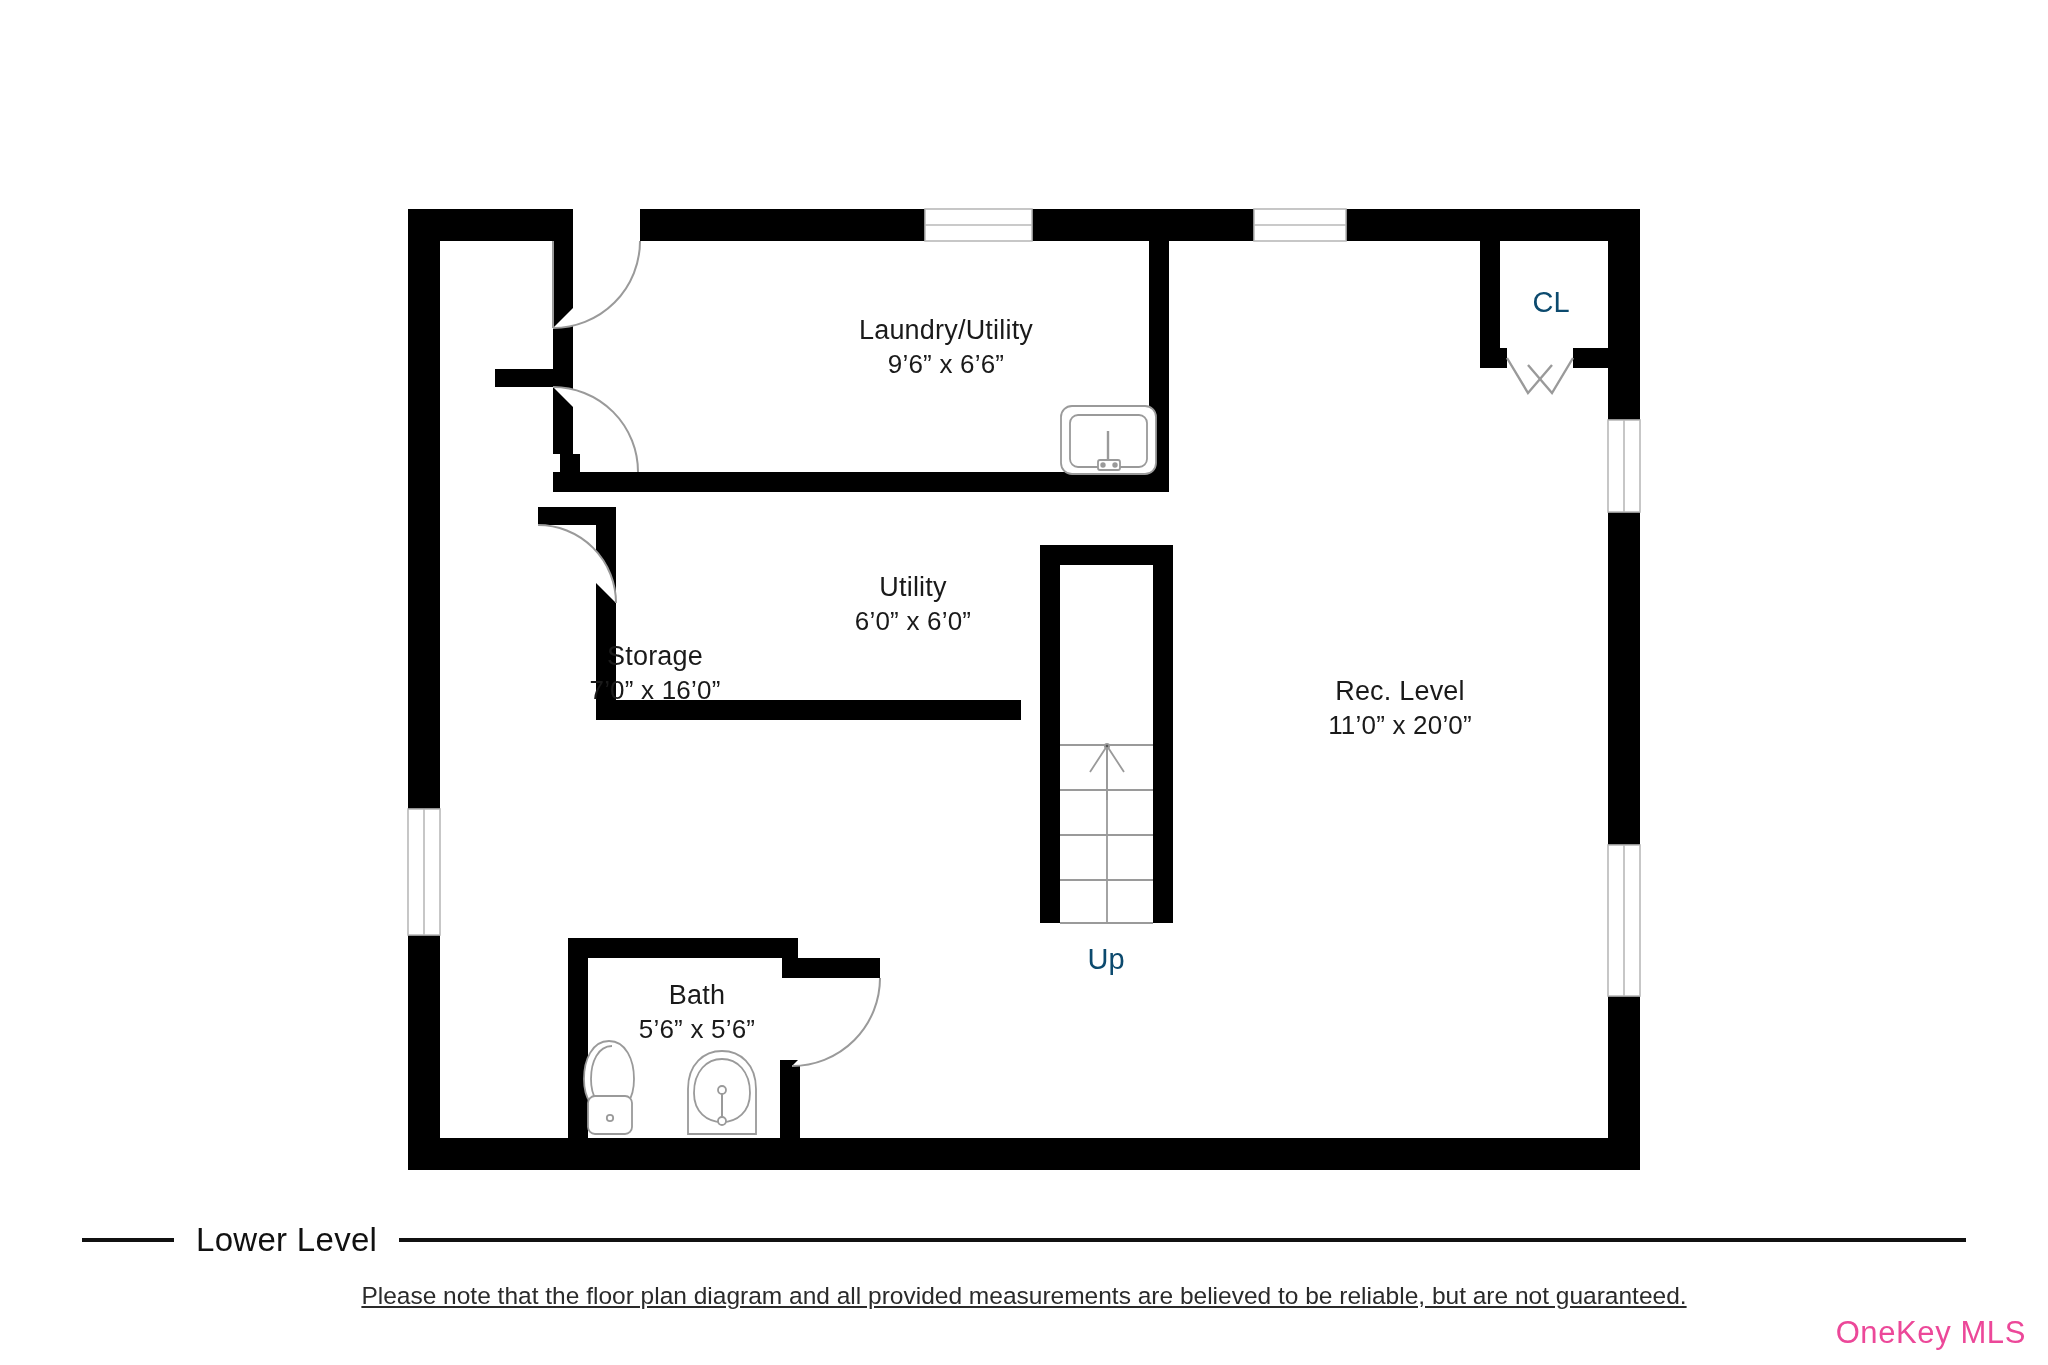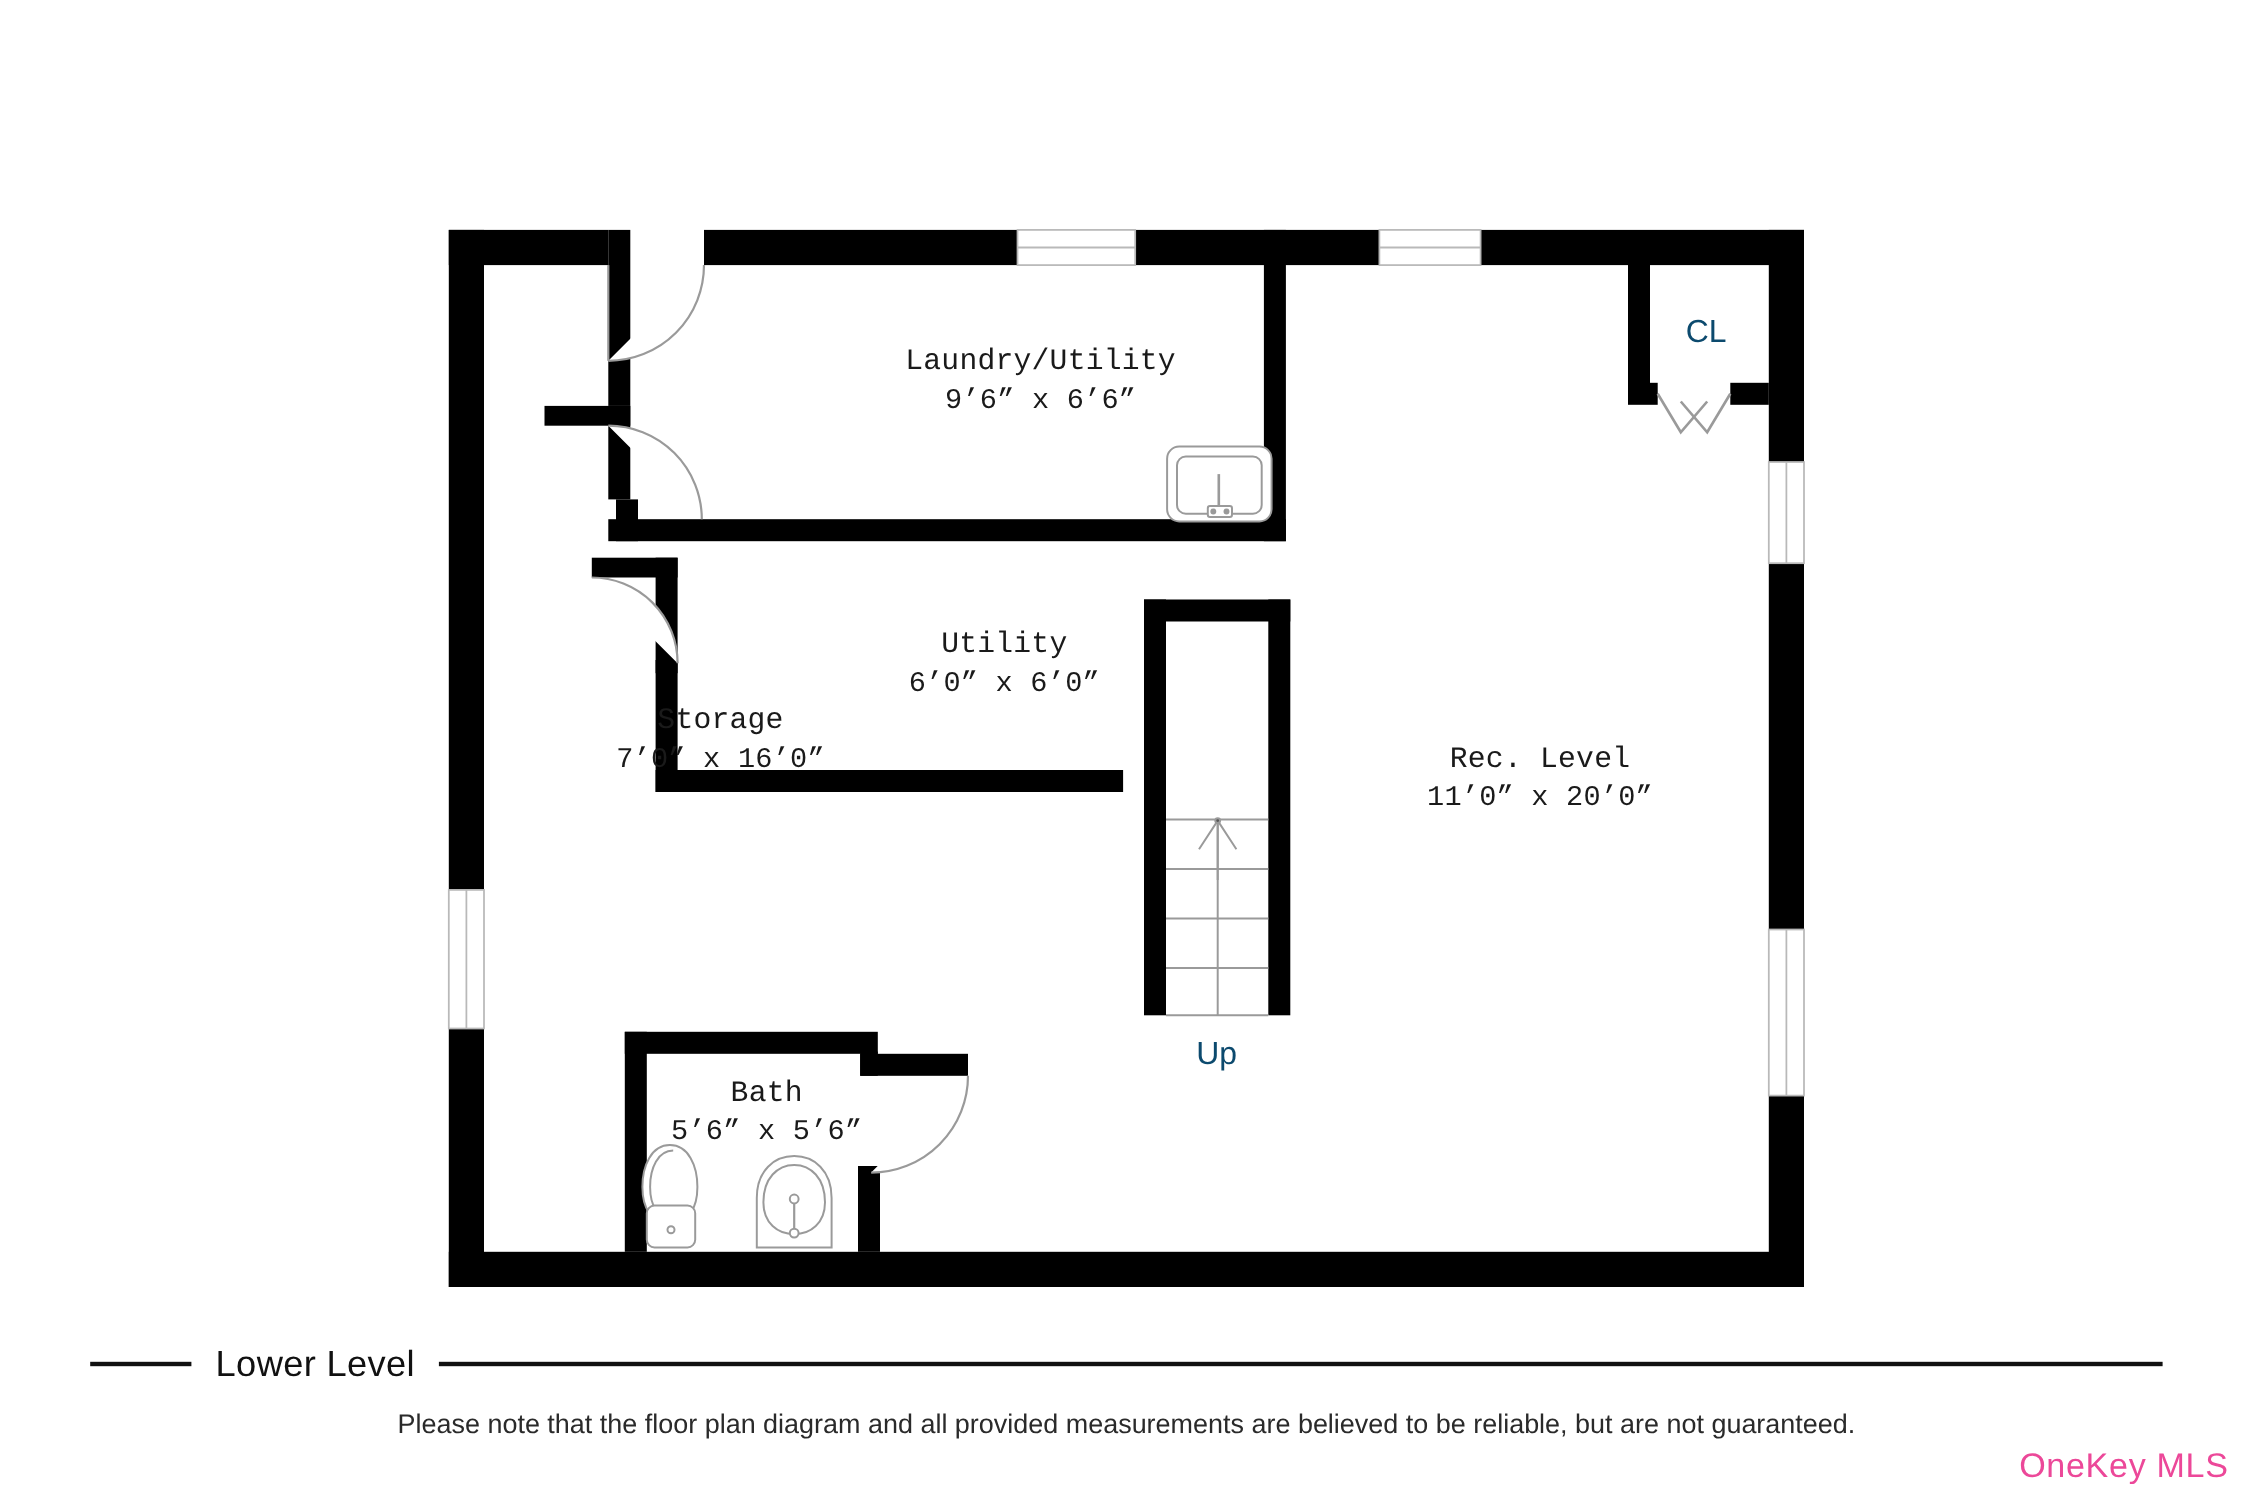--- a/index.html
+++ b/index.html
@@ -24,21 +24,21 @@
     position: absolute;
     left: 0; top: 0;
     width: 2048px;
     height: 1365px;
     display: block;
   }
   .room-label {
     position: absolute;
     text-align: center;
     color: #1a1a1a;
-    font-family: Liberation Mono, monospace;
+    font-family: Liberation Sans, sans-serif;
     line-height: 1.25;
     white-space: nowrap;
     transform: translate(-50%, -50%);
     pointer-events: none;
   }
   .room-name {
     font-size: 27px;
     display: block;
     letter-spacing: 0.2px;
   }
@@ -90,21 +90,21 @@
   #disclaimer {
     position: absolute;
     left: 0;
     top: 62px;
     width: 2048px;
     text-align: center;
     font-size: 24.5px;
     color: #2a2a2a;
     line-height: 1.52;
   }
-  #disclaimer .line { display: block; }
+  #disclaimer .line { display: block; text-decoration: underline; }
   #watermark {
     position: absolute;
     right: 22px;
     bottom: 14px;
     font-size: 31px;
     color: #ec4899;
     letter-spacing: 0.6px;
     font-family: "Liberation Sans", sans-serif;
   }
 </style>

